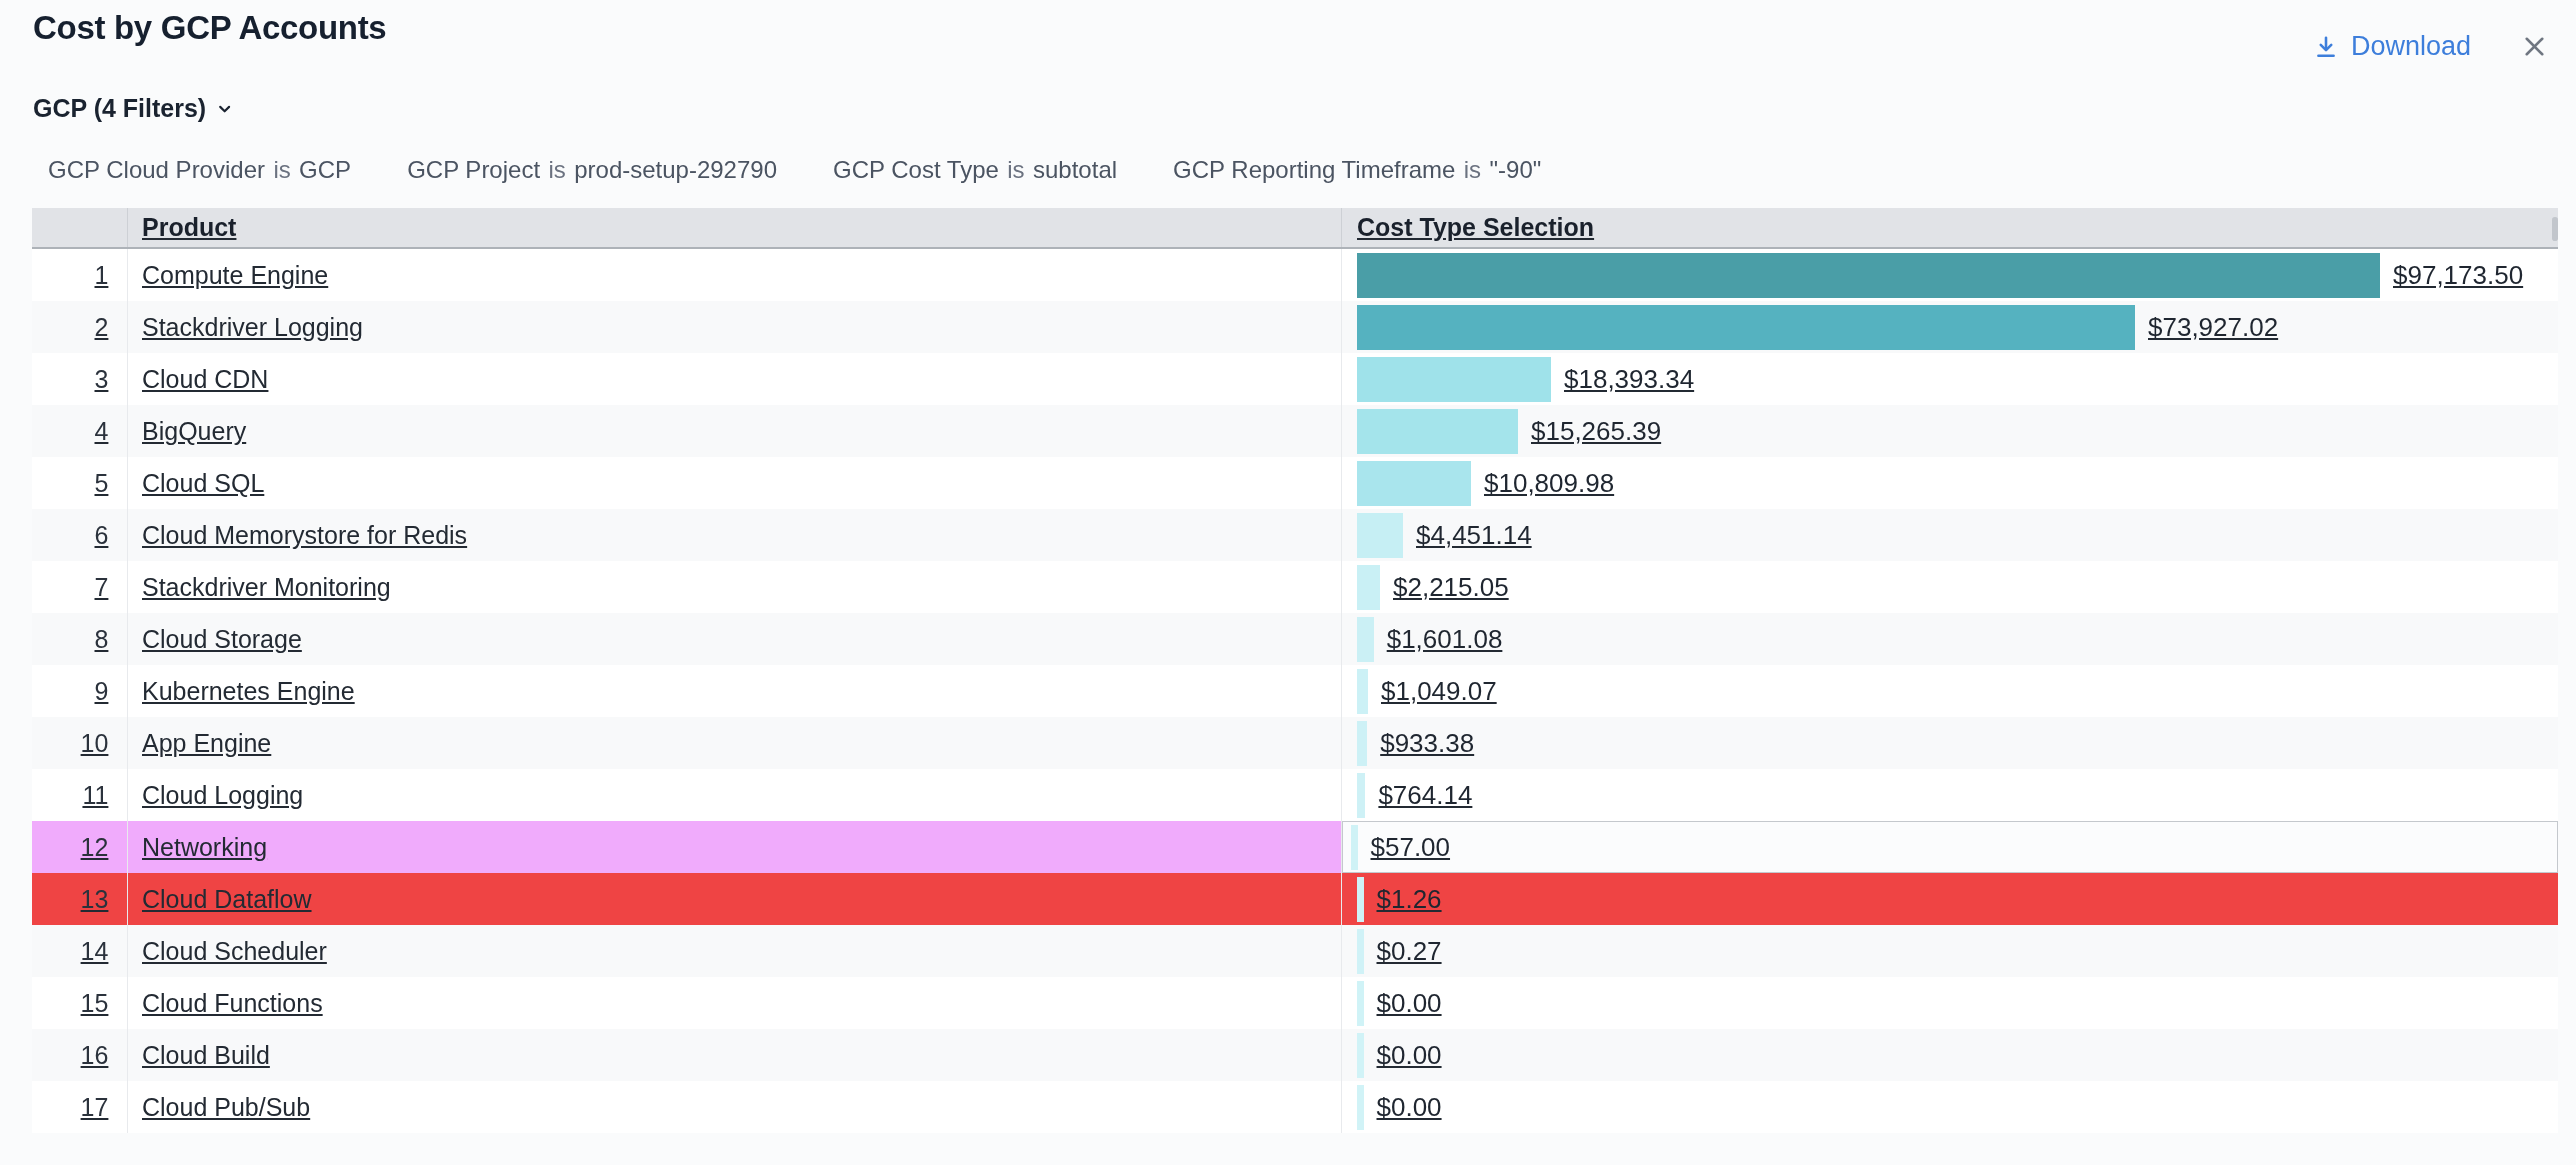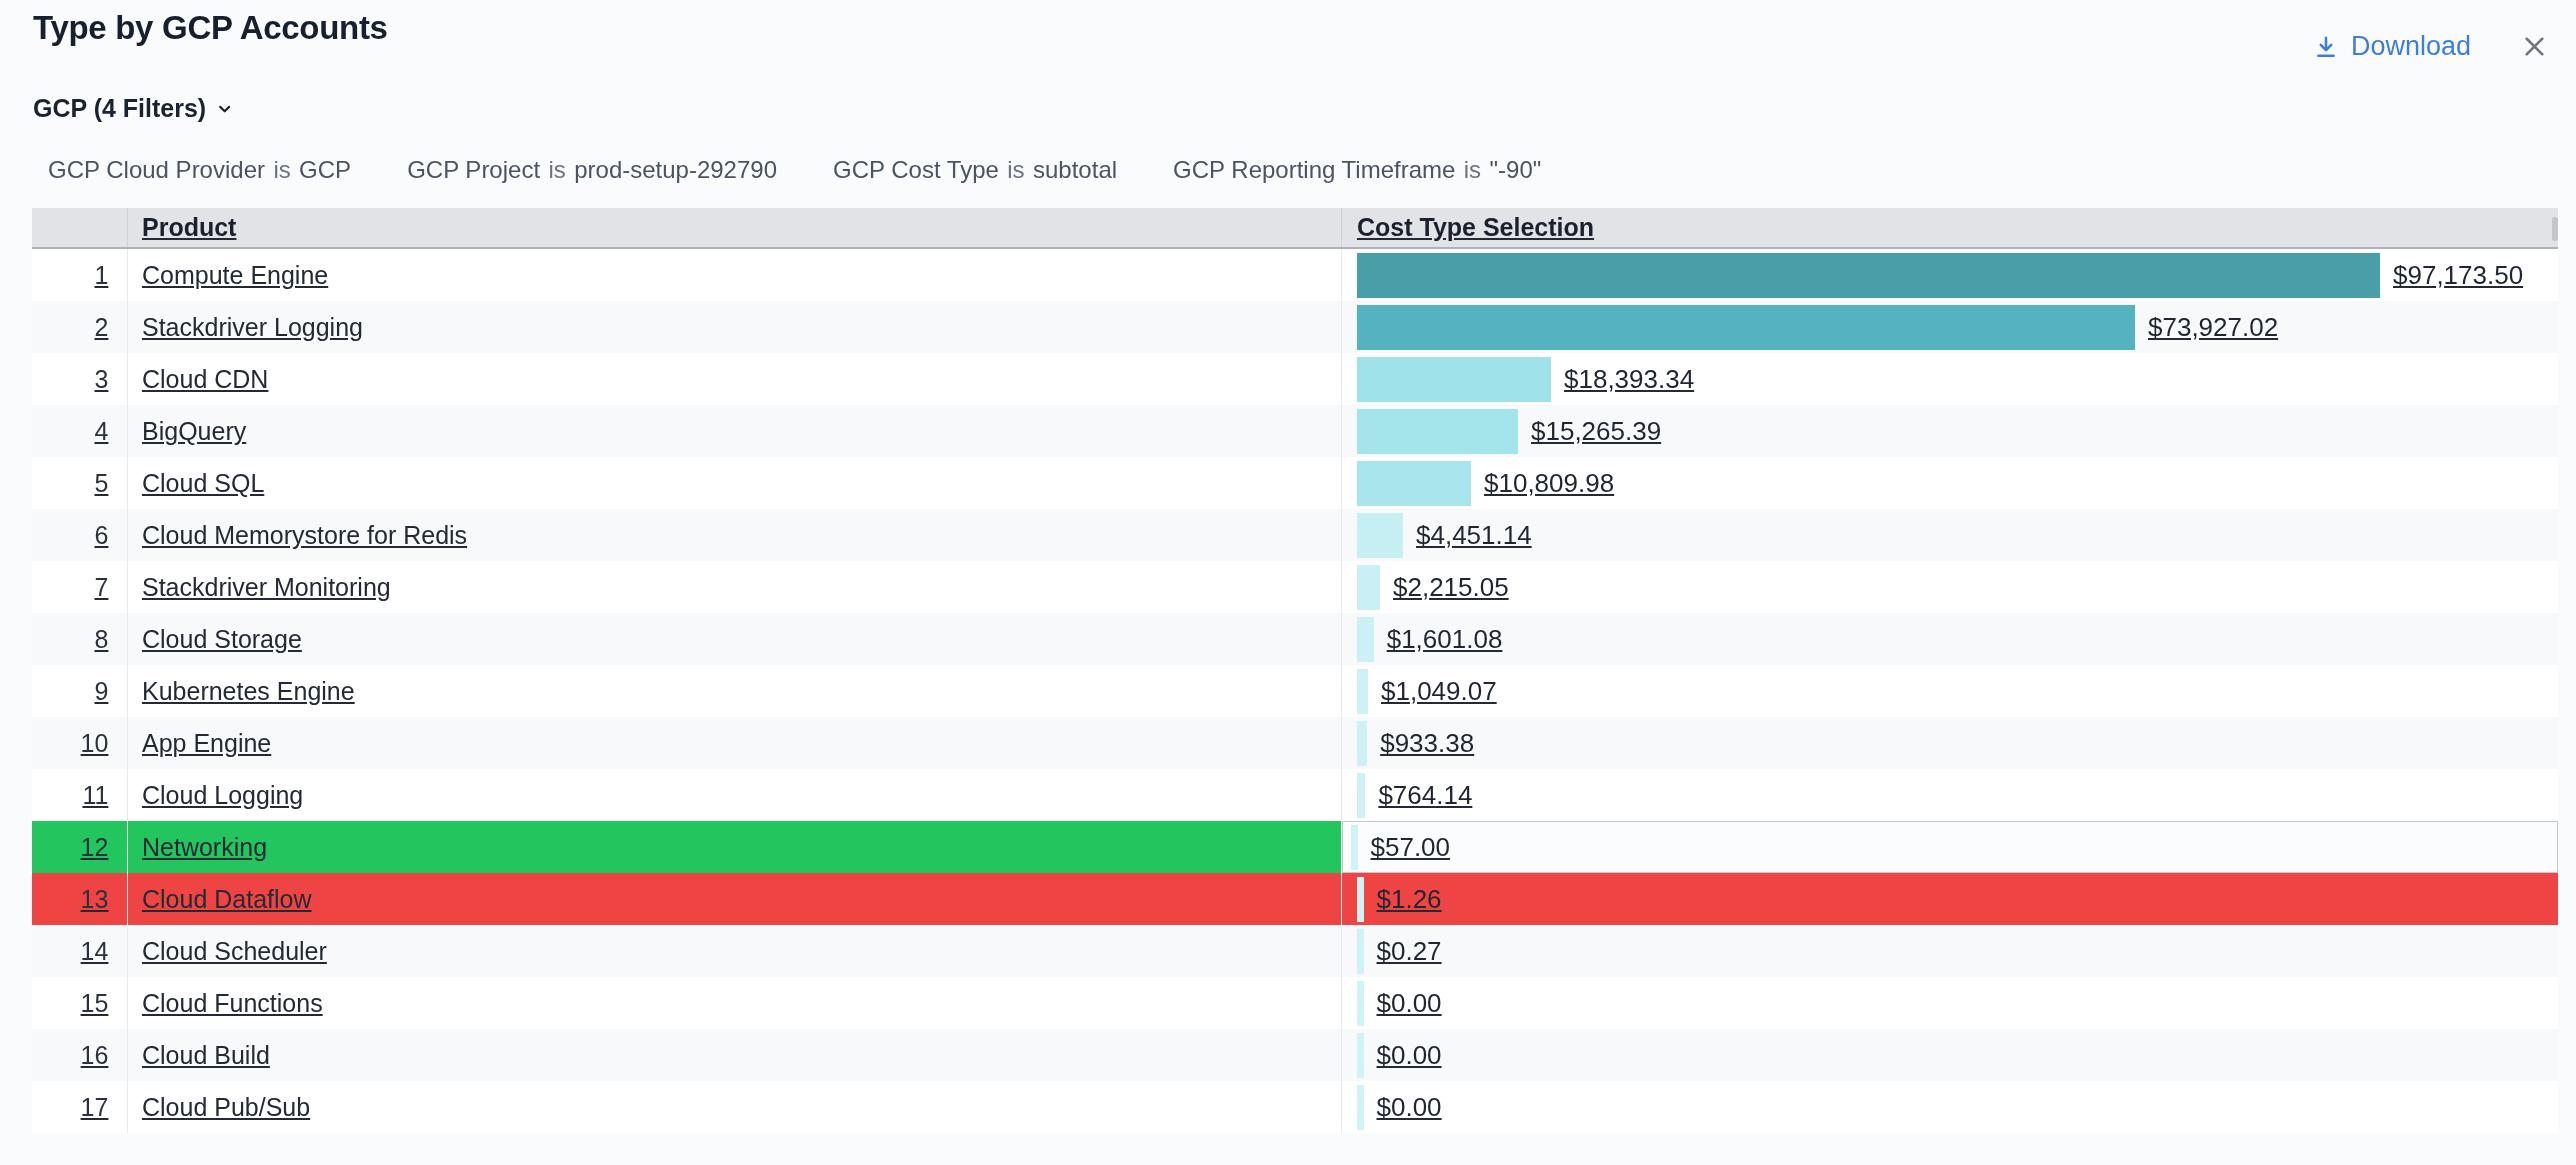--- a/index.html
+++ b/index.html
@@ -71,39 +71,39 @@
     white-space:nowrap; overflow:hidden;
   }
   .td-cost {
     flex:1; display:flex; align-items:center; padding-left:15px;
   }
   .bar { height:45px; flex:none; }
   .cost-label {
     margin-left:13px; font-size:26px; color:#1f2630; white-space:nowrap;
   }
   
-  .row.selected { background:#22c55e; }
+  .row.selected { background:#f0abfc; }
   .row.selected .td-cost {
     border:1.9px solid #c4c8cd;
     background:#fbfcfd;
     padding-left:8px;
   }
   
   .row.hovered { background:#ef4444; }
   
   .scroll-thumb {
     position:absolute; left:2552px; top:217px;
     width:5.6px; height:24px; border-radius:2.8px;
     background:#c2c6cc;
   }
 </style>
 </head>
 <body>
 
-<div class="page-title">Type by GCP Accounts</div>
+<div class="page-title">Cost by GCP Accounts</div>
 
 <div class="topbar-right">
   <div class="download-btn">
     <span style="display:flex;">
       <svg width="28" height="28" viewBox="0 0 24 24" fill="none" stroke="#3d7edb" stroke-width="2.2" stroke-linecap="round" stroke-linejoin="round">
         <path d="M12 4v10"></path>
           <path d="M7.5 10.2 12 14.7l4.5-4.5"></path>
           <path d="M5.5 19.5h13"></path>
       </svg>
     </span>

